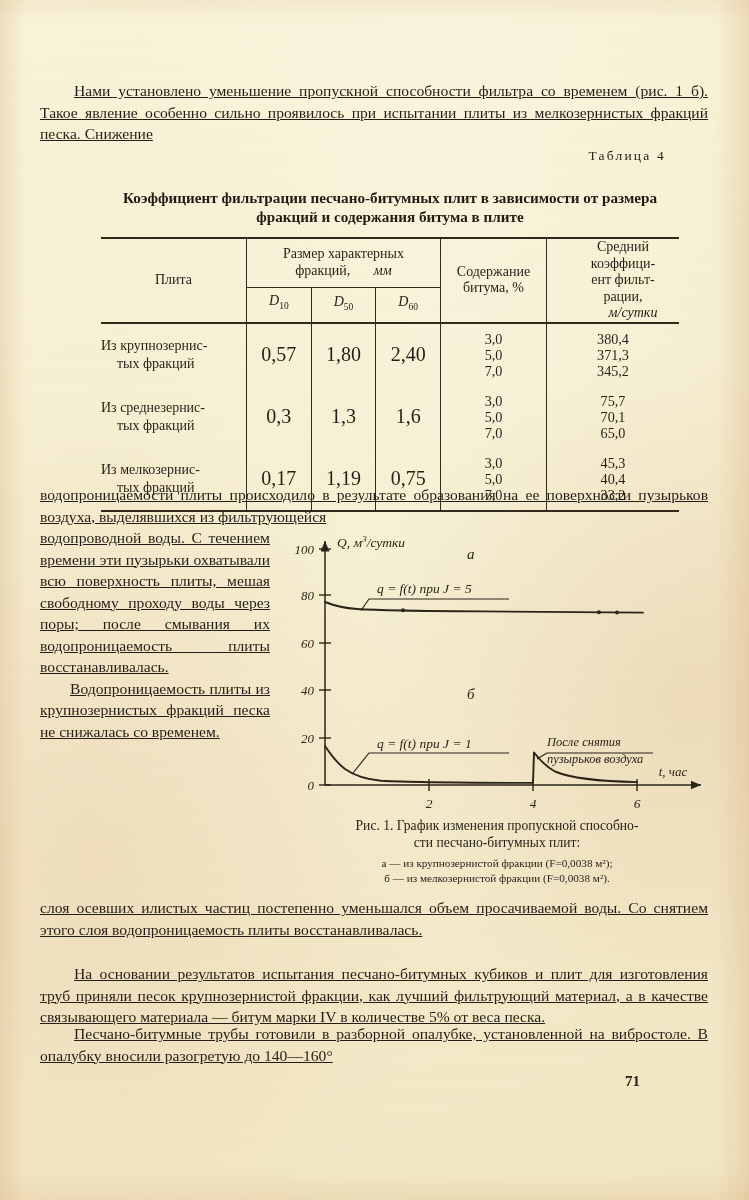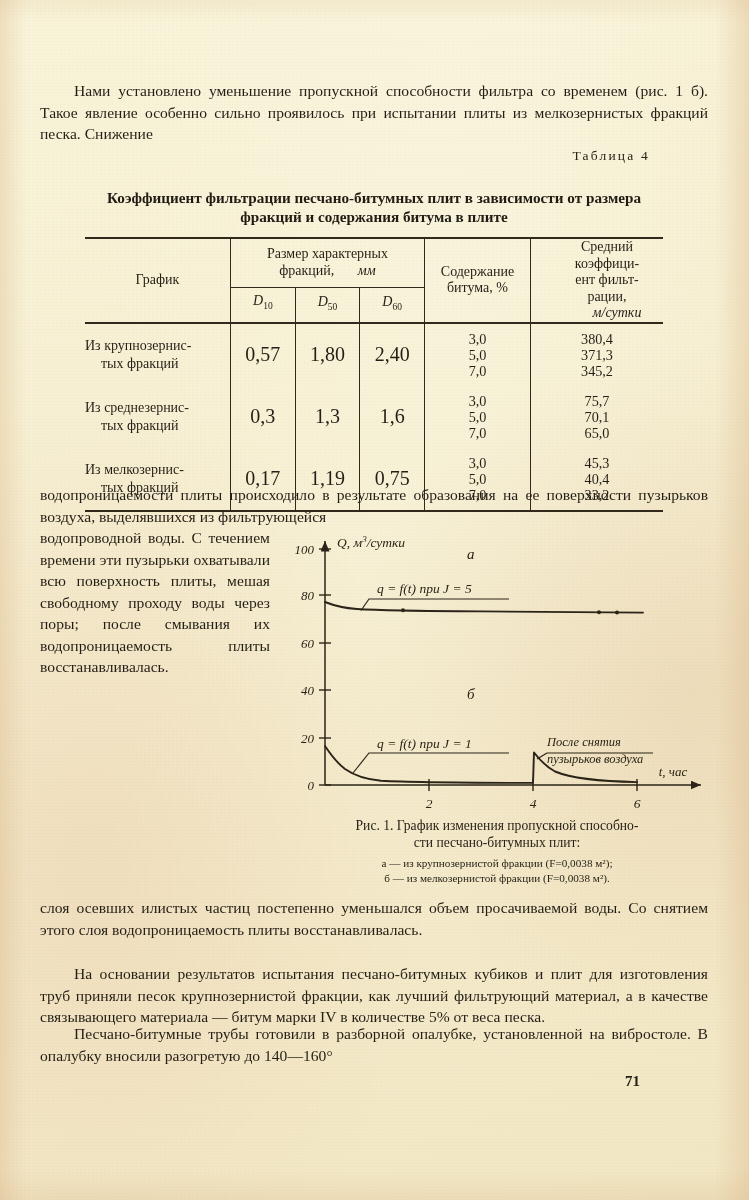--- a/index.html
+++ b/index.html
@@ -46,28 +46,29 @@
   .content { position: relative; z-index: 3; }
 
   
   .para {
     position: absolute;
     font-size: 15.6px;
     line-height: 21.5px;
     text-align: justify;
     text-justify: inter-word;
     color: #241f16;
+    text-decoration: underline;
   }
   .para p { margin: 0; text-indent: 34px; }
   .para p.noind { text-indent: 0; }
 
   #intro-para { left: 40px; top: 80px; width: 668px; }
 
   
-  #table-block { position: absolute; left: 40px; top: 148px; width: 668px; }
+  #table-block { position: absolute; left: 56px; top: 148px; width: 668px; }
   .tbl-num {
     text-align: right;
     font-size: 13.5px;
     letter-spacing: 2.2px;
     padding-right: 58px;
     color: #2a2418;
   }
   .tbl-title {
     text-align: center;
     font-weight: bold;
@@ -165,21 +166,21 @@
       <p>Нами установлено уменьшение пропускной  способности  фильтра со временем (рис. 1 б).  Такое явление особенно сильно проявилось при испытании плиты из мелкозернистых фракций песка.  Снижение</p>
     </div>
 
     <div id="table-block">
       <div class="tbl-num">Таблица 4</div>
       <div class="tbl-title">Коэффициент фильтрации песчано-битумных плит в зависимости от размера фракций и содержания битума в плите</div>
 
       <table class="ft">
         <thead>
           <tr>
-            <td class="hcell rule-top" rowspan="2" style="width:145px;">График</td>
+            <td class="hcell rule-top" rowspan="2" style="width:145px;">Плита</td>
             <td class="hcell rule-top rule-mid vl" colspan="3" style="width:216px;">
               <span>Размер характерных</span><br>
               <span>фракций, <i class="ital">мм</i></span>
             </td>
             <td class="hcell rule-top vl" rowspan="2" style="width:105px;">
               <span>Содержание</span><br>
               <span>битума,  %</span>
             </td>
             <td class="hcell rule-top vl" rowspan="2" style="width:112px;padding-left:20px;">
               <span>Средний</span><br>
@@ -265,20 +266,21 @@
         </tbody>
       </table>
     </div>
 
     <div class="para" id="full-line-1">
       <p class="noind">водопроницаемости плиты  происходило в результате  образования на ее поверхности пузырьков воздуха,  выделявшихся из фильтрующейся</p>
     </div>
 
     <div class="para" id="left-col">
       <p class="noind">водопроводной  воды.  С течением времени эти пу­зырьки  охватывали  всю поверхность  плиты,  ме­шая свободному проходу воды  через  поры; после смывания  их  водопрони­цаемость  плиты  восста­навливалась.</p>
+      <p>Водопроницаемость плиты  из  крупнозернис­тых  фракций  песка  не снижалась  со  временем.</p>
     </div>
 
     <div id="figure">
       <svg width="432" height="300" viewBox="0 0 432 300">
         <defs>
           <marker id="arrHead" markerWidth="8" markerHeight="8" refX="7" refY="3" orient="auto">
             <path d="M0,0 L7,3 L0,6 z" fill="#2b2418"></path>
           </marker>
         </defs>
 

